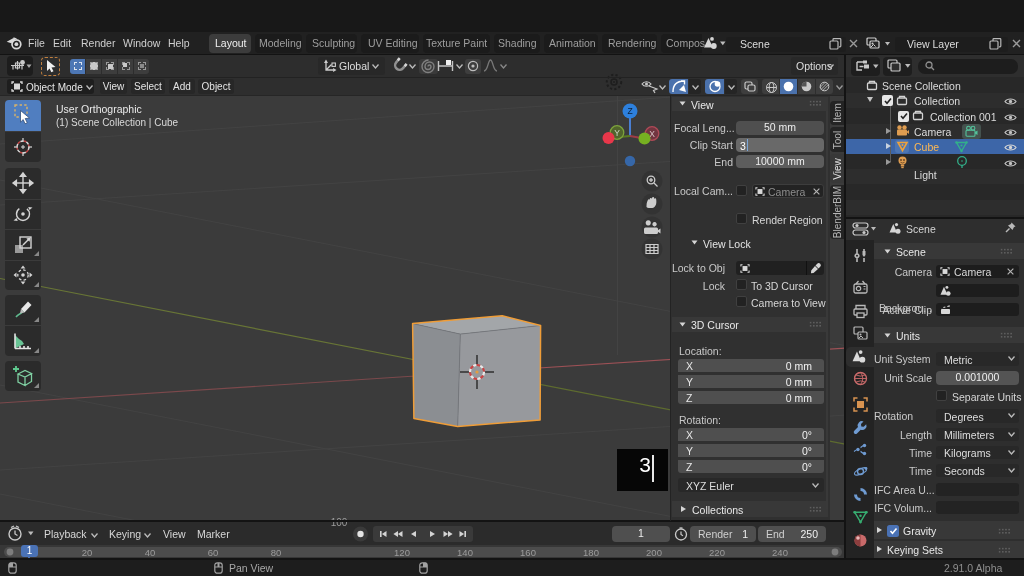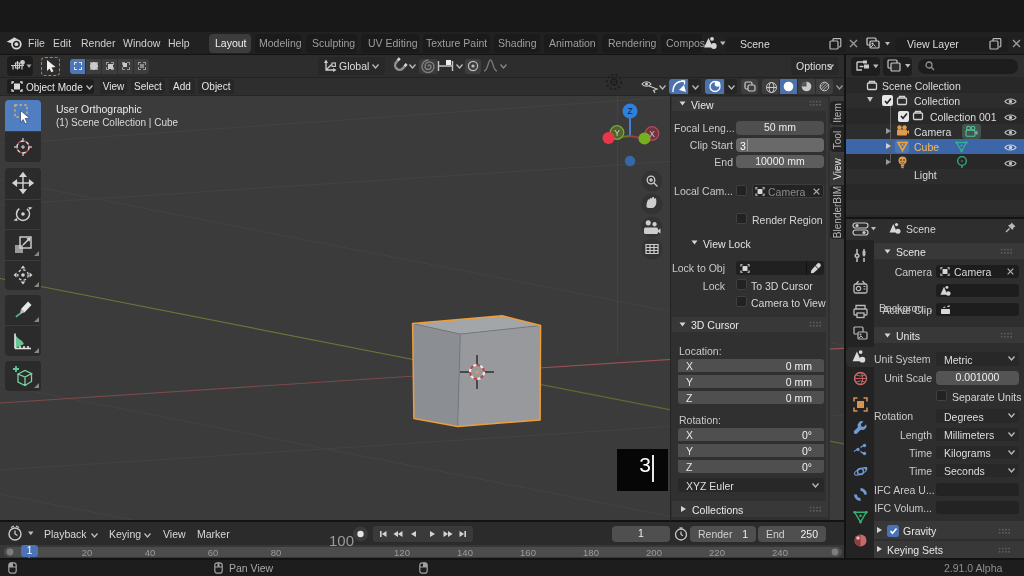--- a/index.html
+++ b/index.html
@@ -834,21 +834,21 @@
 <svg style="left:6px;top:548px" width="8" height="8" viewBox="0 0 8 8">
     <circle cx="4" cy="4" r="3.4" fill="#7d7d7d"></circle>
   </svg>
 <svg style="left:831px;top:548px" width="8" height="8" viewBox="0 0 8 8">
     <circle cx="4" cy="4" r="3.4" fill="#7d7d7d"></circle>
   </svg>
 <div class="t" style="left:77px;top:546.5px;font-size:9.5px;color:#9c9c9c;width:20px;text-align:center">20</div>
 <div class="t" style="left:140px;top:546.5px;font-size:9.5px;color:#9c9c9c;width:20px;text-align:center">40</div>
 <div class="t" style="left:203px;top:546.5px;font-size:9.5px;color:#9c9c9c;width:20px;text-align:center">60</div>
 <div class="t" style="left:266px;top:546.5px;font-size:9.5px;color:#9c9c9c;width:20px;text-align:center">80</div>
-<div class="t" style="left:329px;top:532px;font-size:15px;color:#9c9c9c;width:20px;text-align:center">100</div>
+<div class="t" style="left:329px;top:517px;font-size:10px;color:#9c9c9c;width:20px;text-align:center">100</div>
 <div class="t" style="left:392px;top:546.5px;font-size:9.5px;color:#9c9c9c;width:20px;text-align:center">120</div>
 <div class="t" style="left:455px;top:546.5px;font-size:9.5px;color:#9c9c9c;width:20px;text-align:center">140</div>
 <div class="t" style="left:518px;top:546.5px;font-size:9.5px;color:#9c9c9c;width:20px;text-align:center">160</div>
 <div class="t" style="left:581px;top:546.5px;font-size:9.5px;color:#9c9c9c;width:20px;text-align:center">180</div>
 <div class="t" style="left:644px;top:546.5px;font-size:9.5px;color:#9c9c9c;width:20px;text-align:center">200</div>
 <div class="t" style="left:707px;top:546.5px;font-size:9.5px;color:#9c9c9c;width:20px;text-align:center">220</div>
 <div class="t" style="left:770px;top:546.5px;font-size:9.5px;color:#9c9c9c;width:20px;text-align:center">240</div>
 <div class="a" style="left:21px;top:545px;width:17px;height:12px;background:#4a72b5;border-radius:3px;font-size:10px;color:#fff;text-align:center;line-height:12px">1</div>
 <div class="a" style="left:28px;top:557px;width:1.5px;height:1px;background:#4a72b5"></div>
 

